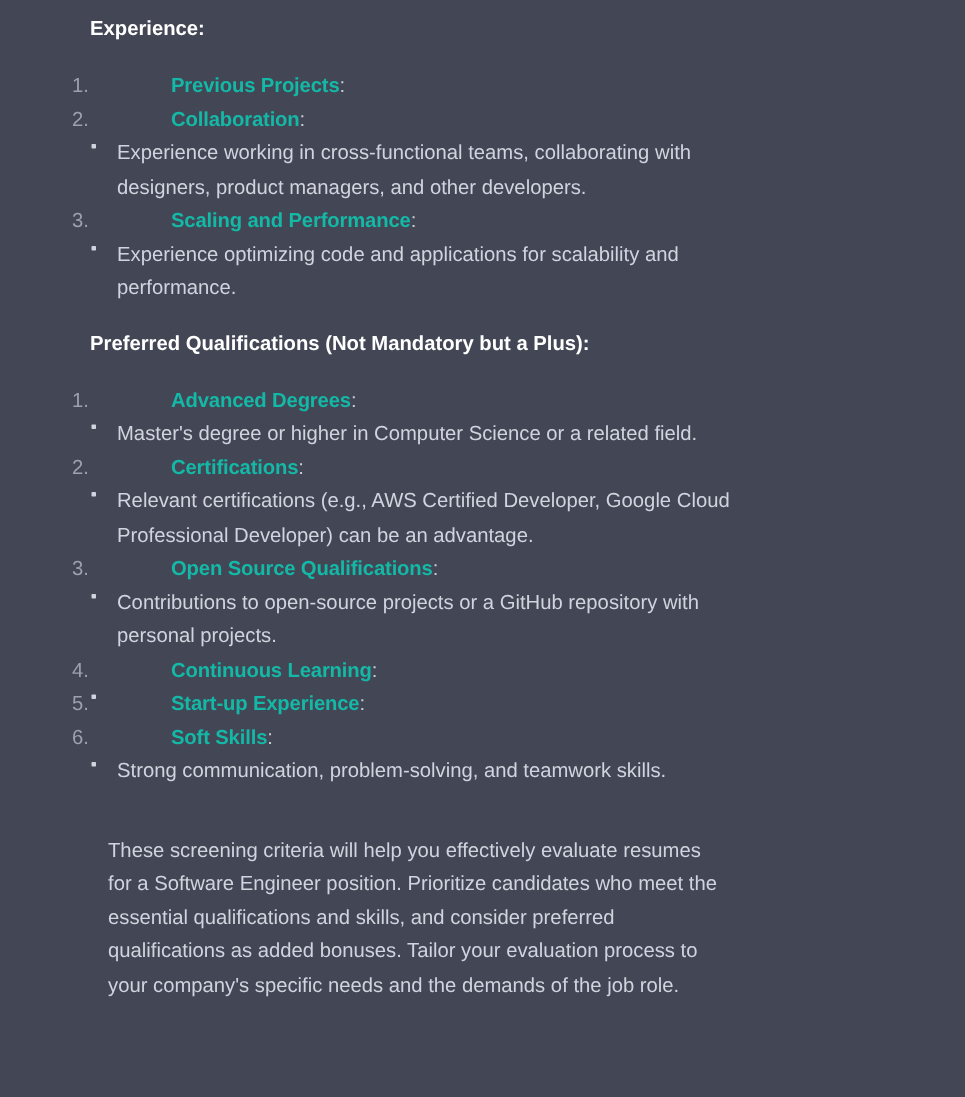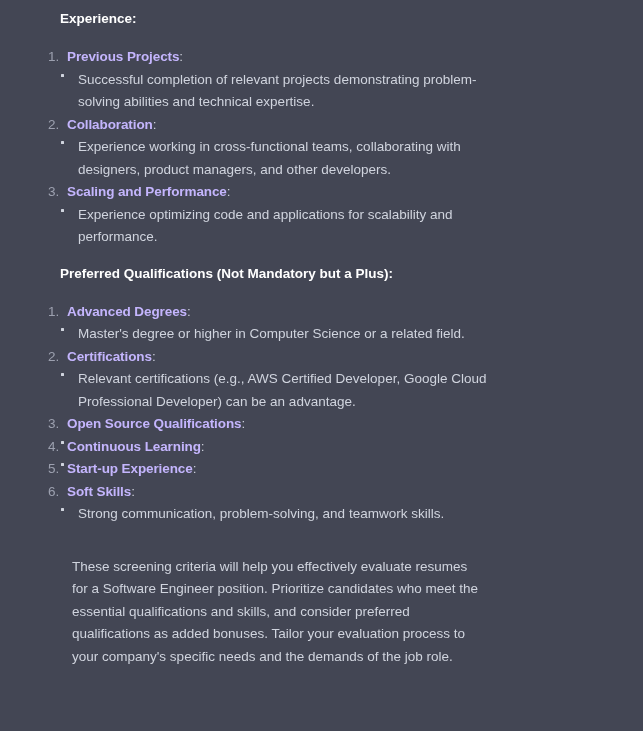--- a/index.html
+++ b/index.html
@@ -54,22 +54,23 @@
     top: 0;
     color: #9ca0af;
     font-size: 13.5px;
     line-height: 22.5px;
   }
   ol.criteria > li.crit-item > .num::after {
     content: ".";
   }
   .crit-label {
     font-weight: bold;
-    color: #c4b5fd;
+    color: #14b8a6;
     letter-spacing: -0.1px;
+    margin-left: 47px;
   }
   .crit-colon {
     color: #c8ccd6;
   }
 
   ul.sub {
     list-style: none;
     margin: 0;
     padding: 0;
   }
@@ -108,28 +109,20 @@
   <div>
     <div class="section-heading">Experience:</div>
     <div class="heading-gap-bottom"></div>
 
     <ol class="criteria">
 
       <li class="crit-item">
         <span class="num">1</span>
         <span class="crit-label">Previous Projects</span><span class="crit-colon">:</span>
       </li>
-      <div class="sub-wrap">
-        <ul class="sub">
-          <li class="sub-item">
-            <span class="dot"></span>
-            <span>Successful completion of relevant projects demonstrating problem-solving abilities and technical expertise.</span>
-          </li>
-        </ul>
-      </div>
 
       <li class="crit-item">
         <span class="num">2</span>
         <span class="crit-label">Collaboration</span><span class="crit-colon">:</span>
       </li>
       <div class="sub-wrap">
         <ul class="sub">
           <li class="sub-item">
             <span class="dot"></span>
             <span>Experience working in cross-functional teams, collaborating with designers, product managers, and other developers.</span>
@@ -187,20 +180,21 @@
       </div>
 
       <li class="crit-item">
         <span class="num">3</span>
         <span class="crit-label">Open Source Qualifications</span><span class="crit-colon">:</span>
       </li>
       <div class="sub-wrap">
         <ul class="sub">
           <li class="sub-item">
             <span class="dot"></span>
+            <span>Contributions to open-source projects or a GitHub repository with personal projects.</span>
           </li>
         </ul>
       </div>
 
       <li class="crit-item">
         <span class="num">4</span>
         <span class="crit-label">Continuous Learning</span><span class="crit-colon">:</span>
       </li>
       <div class="sub-wrap">
         <ul class="sub">

